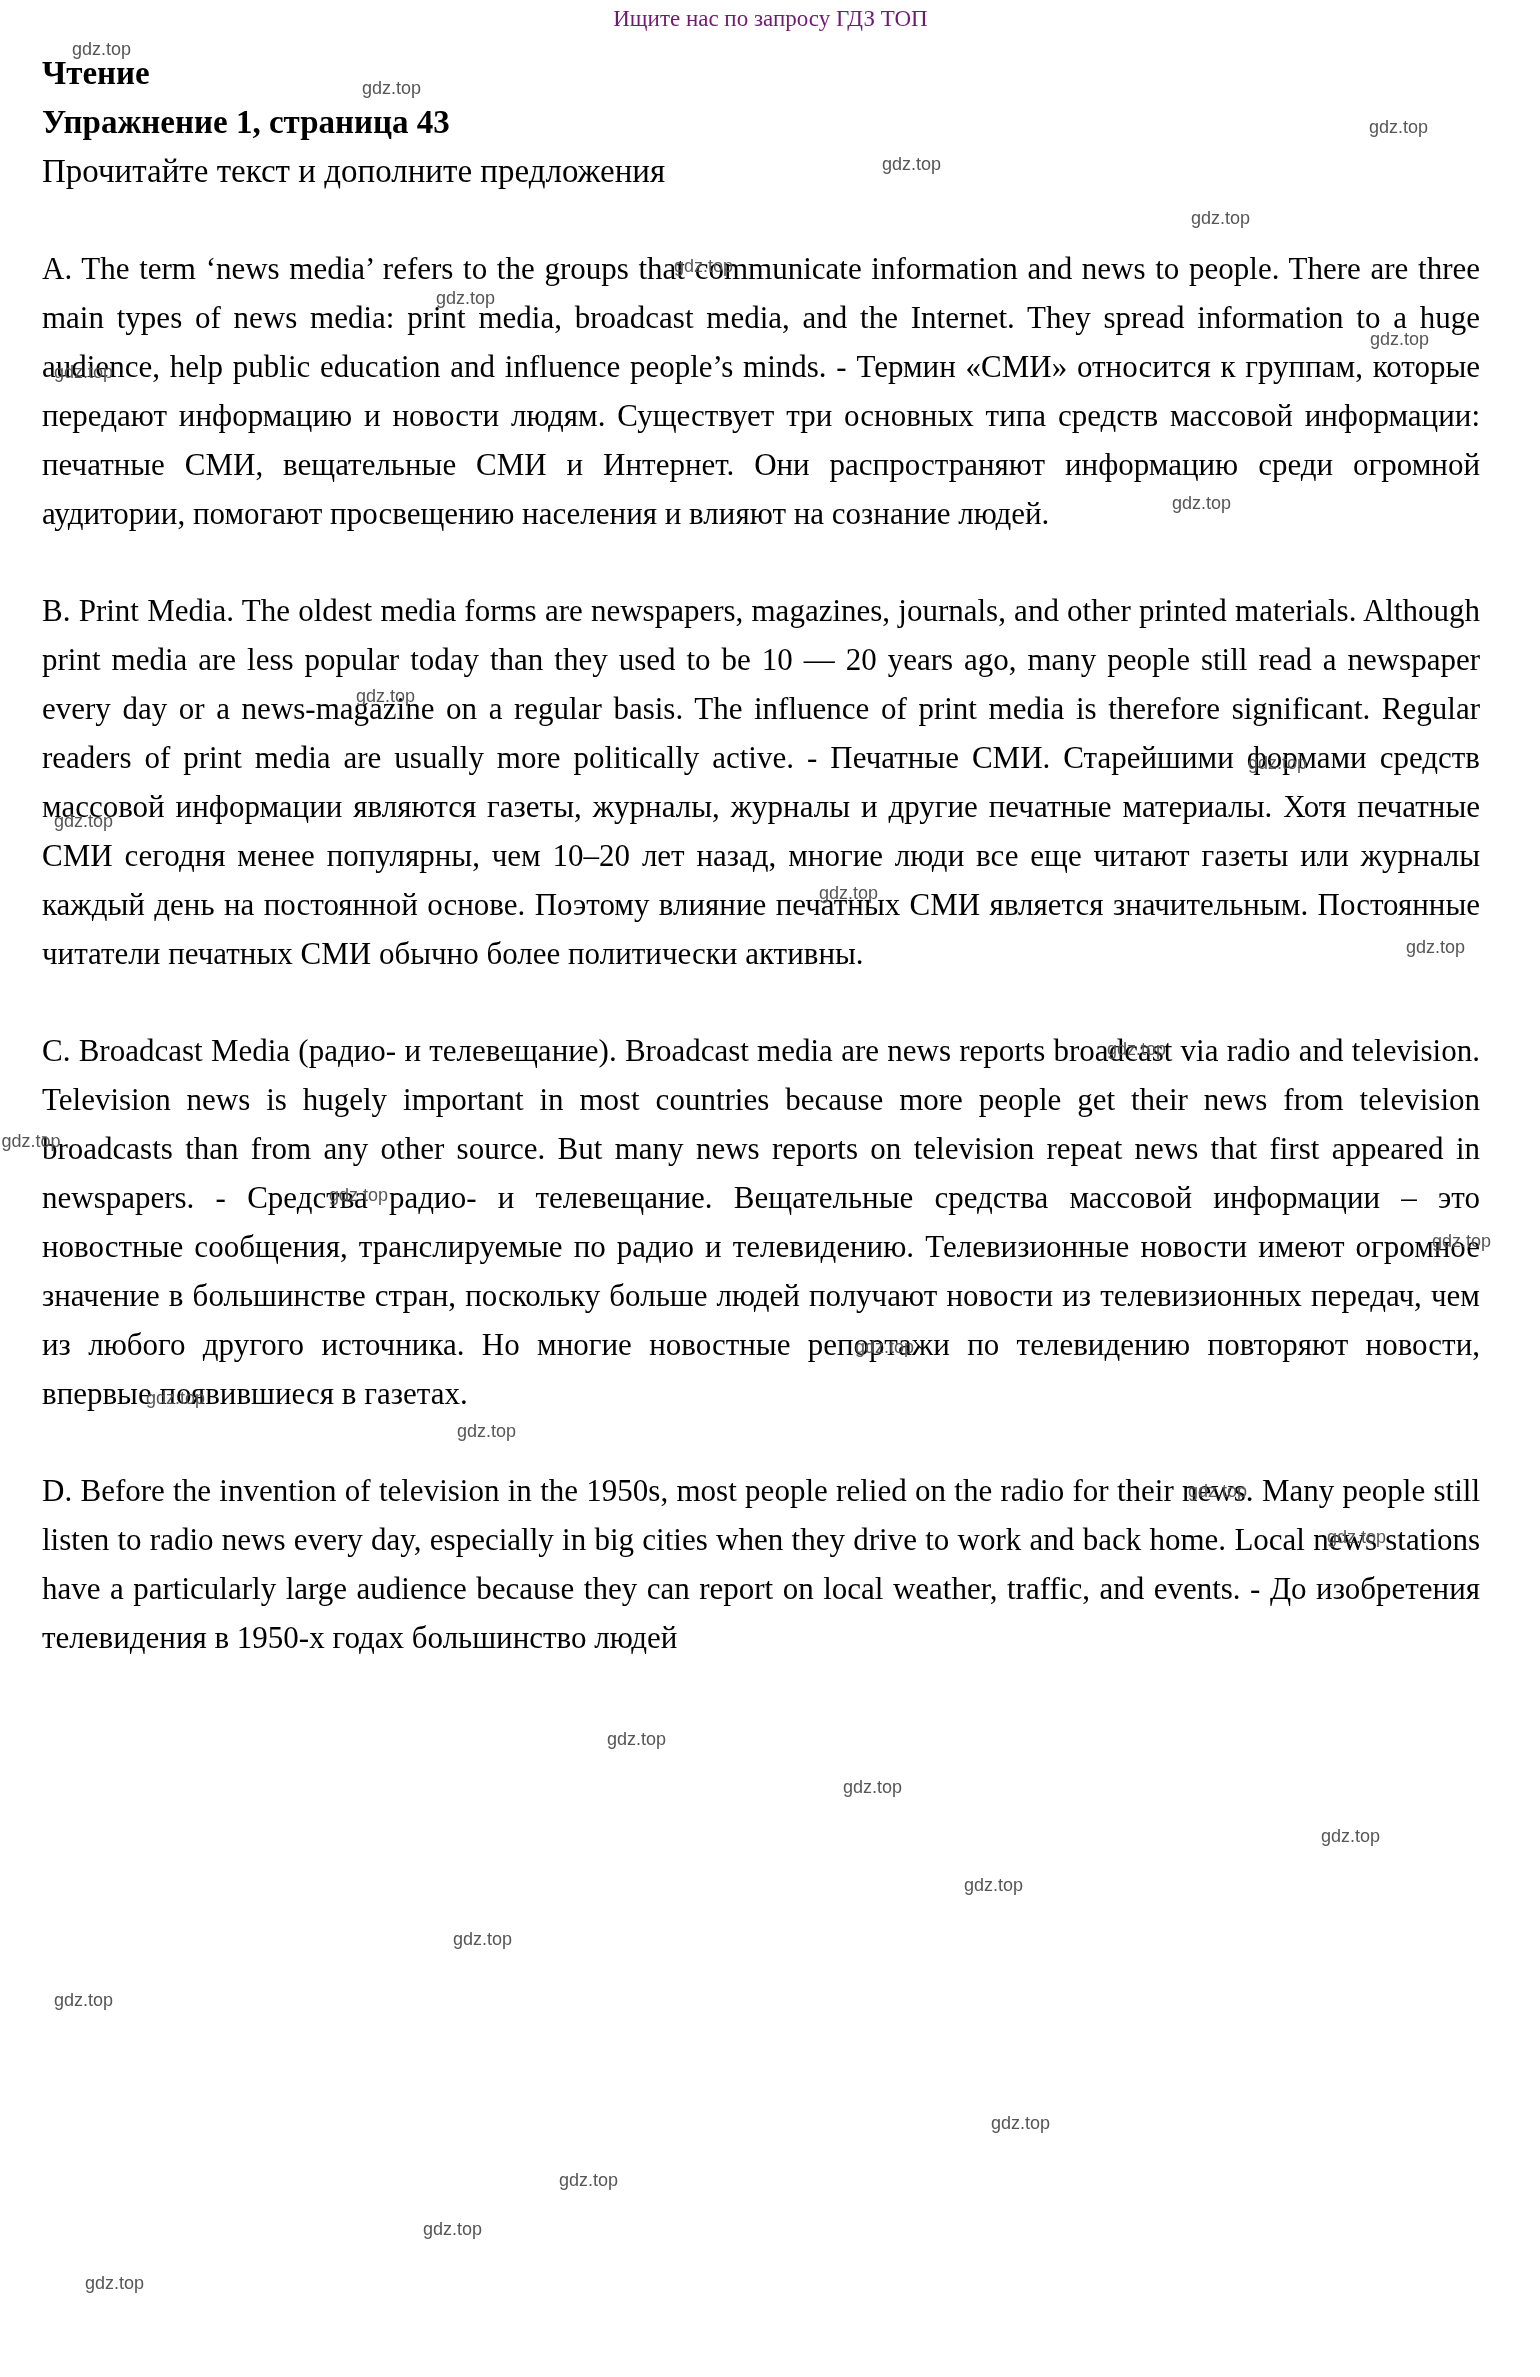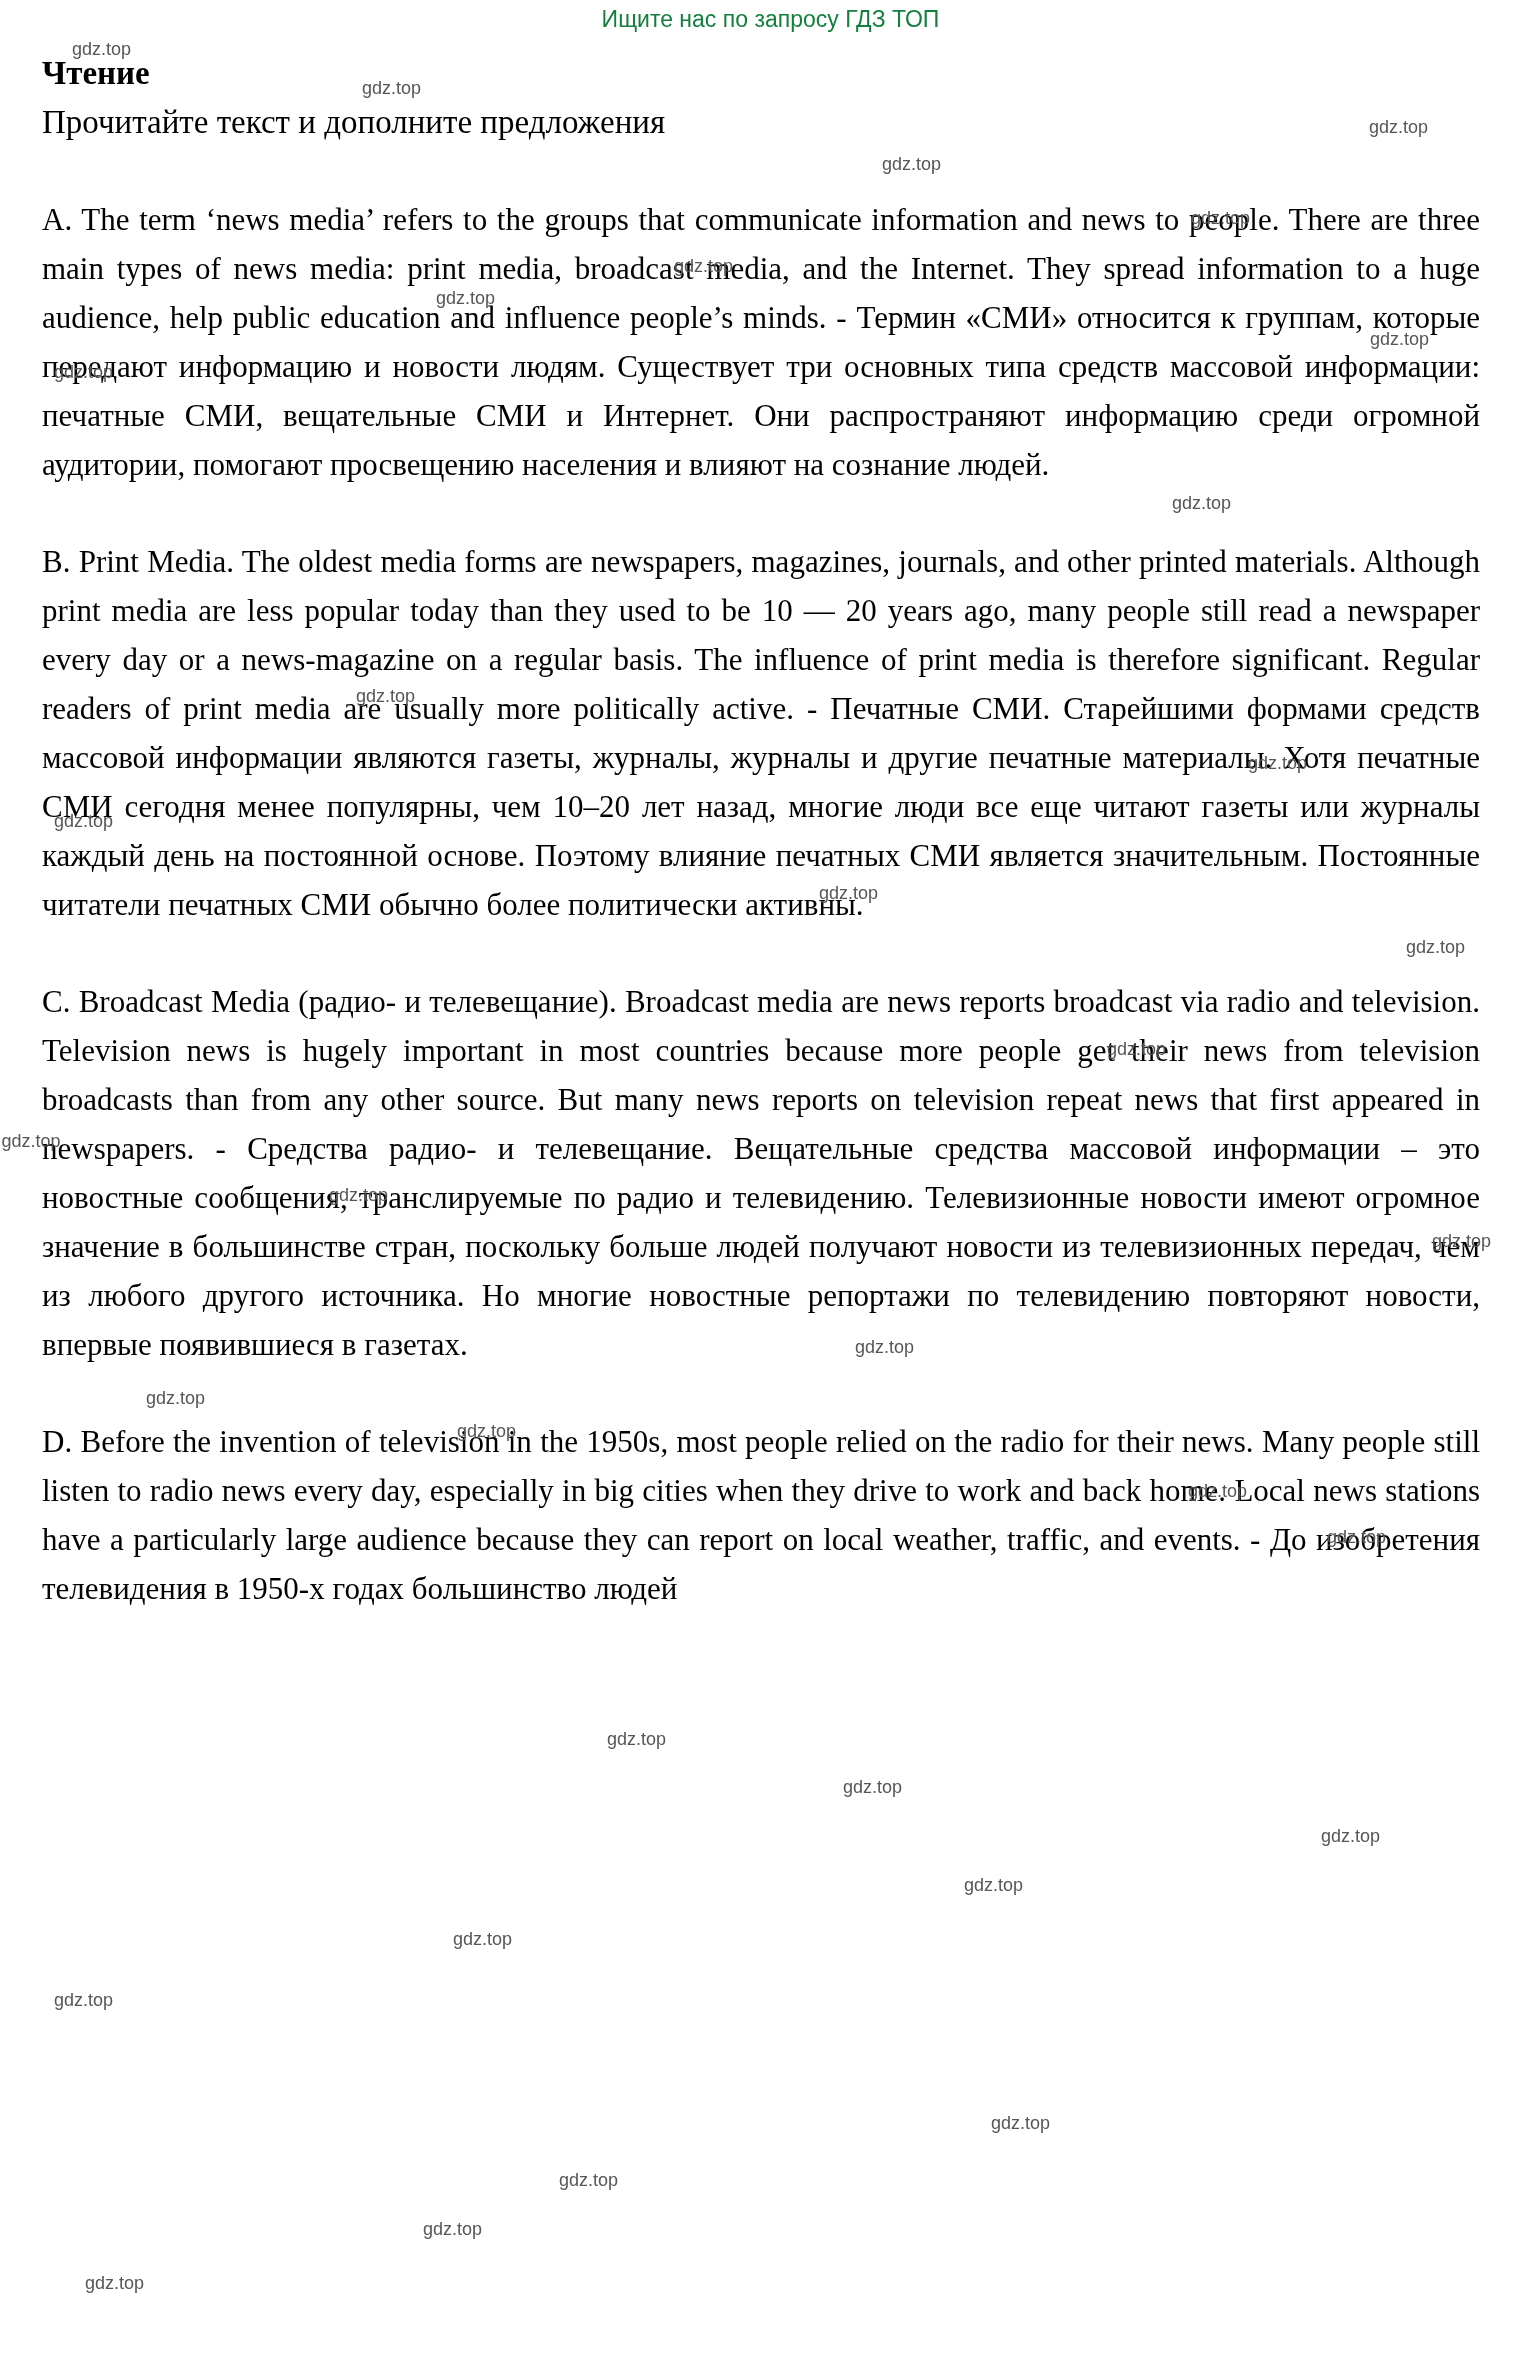--- a/index.html
+++ b/index.html
@@ -15,23 +15,23 @@
     height: 2377px;
     background: #ffffff;
     overflow: hidden;
   }
   .banner {
     position: absolute;
     top: 6px;
     left: 0;
     width: 100%;
     text-align: center;
-    font-family: Liberation Sans, sans-serif;
+    font-family: Liberation Serif, serif;
     font-size: 23px;
-    color: #15803d;
+    color: #701a75;
   }
   .content {
     position: absolute;
     top: 49px;
     left: 42px;
     right: 61px;
   }
   .hdr {
     font-size: 33px;
     line-height: 49px;
@@ -74,20 +74,21 @@
 </style>
 </head>
 <body>
 
 <div class="page">
 
   <div class="banner">Ищите нас по запросу ГДЗ ТОП</div>
 
   <div class="content">
     <div class="hdr bold">Чтение</div>
+    <div class="hdr bold">Упражнение 1, страница 43</div>
     <div class="hdr">Прочитайте текст и дополните предложения</div>
 
 
     <p class="para">A. The term ‘news media’ refers to the groups that communicate information and news to people. There are three main types of news media: print media, broadcast media, and the Internet. They spread information to a huge audience, help public education and influence people’s minds. - Термин «СМИ» относится к группам, которые передают информацию и новости людям. Существует три основных типа средств массовой информации: печатные СМИ, вещательные СМИ и Интернет. Они распространяют информацию среди огромной аудитории, помогают просвещению населения и влияют на сознание людей.</p>
     <p class="para">B. Print Media. The oldest media forms are newspapers, magazines, journals, and other printed materials. Although print media are less popular today than they used to be 10 — 20 years ago, many people still read a newspaper every day or a news-magazine on a regular basis. The influence of print media is therefore significant. Regular readers of print media are usually more politically active. - Печатные СМИ. Старейшими формами средств массовой информации являются газеты, журналы, журналы и другие печатные материалы. Хотя печатные СМИ сегодня менее популярны, чем 10–20 лет назад, многие люди все еще читают газеты или журналы каждый день на постоянной основе. Поэтому влияние печатных СМИ является значительным. Постоянные читатели печатных СМИ обычно более политически активны.</p>
     <p class="para">C. Broadcast Media (радио- и телевещание). Broadcast media are news reports broadcast via radio and television. Television news is hugely important in most countries because more people get their news from television broadcasts than from any other source. But many news reports on television repeat news that first appeared in newspapers. - Средства радио- и телевещание. Вещательные средства массовой информации – это новостные сообщения, транслируемые по радио и телевидению. Телевизионные новости имеют огромное значение в большинстве стран, поскольку больше людей получают новости из телевизионных передач, чем из любого другого источника. Но многие новостные репортажи по телевидению повторяют новости, впервые появившиеся в газетах.</p>
     <p class="para">D. Before the invention of television in the 1950s, most people relied on the radio for their news. Many people still listen to radio news every day, especially in big cities when they drive to work and back home. Local news stations have a particularly large audience because they can report on local weather, traffic, and events. - До изобретения телевидения в 1950-х годах большинство людей</p>
   </div>
 
 

